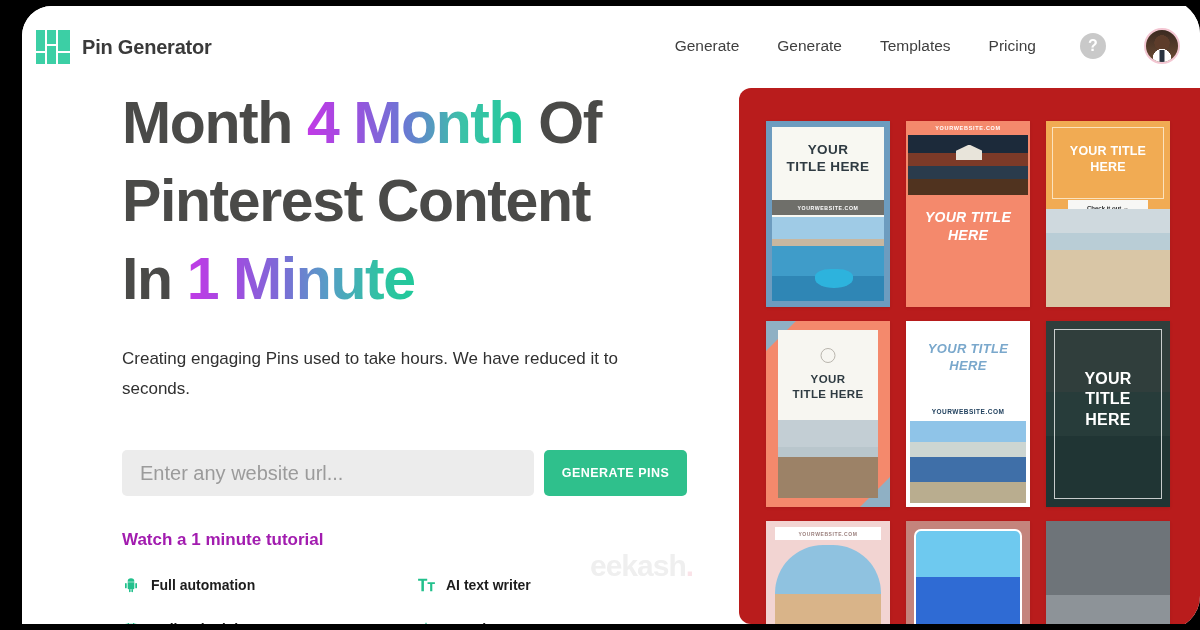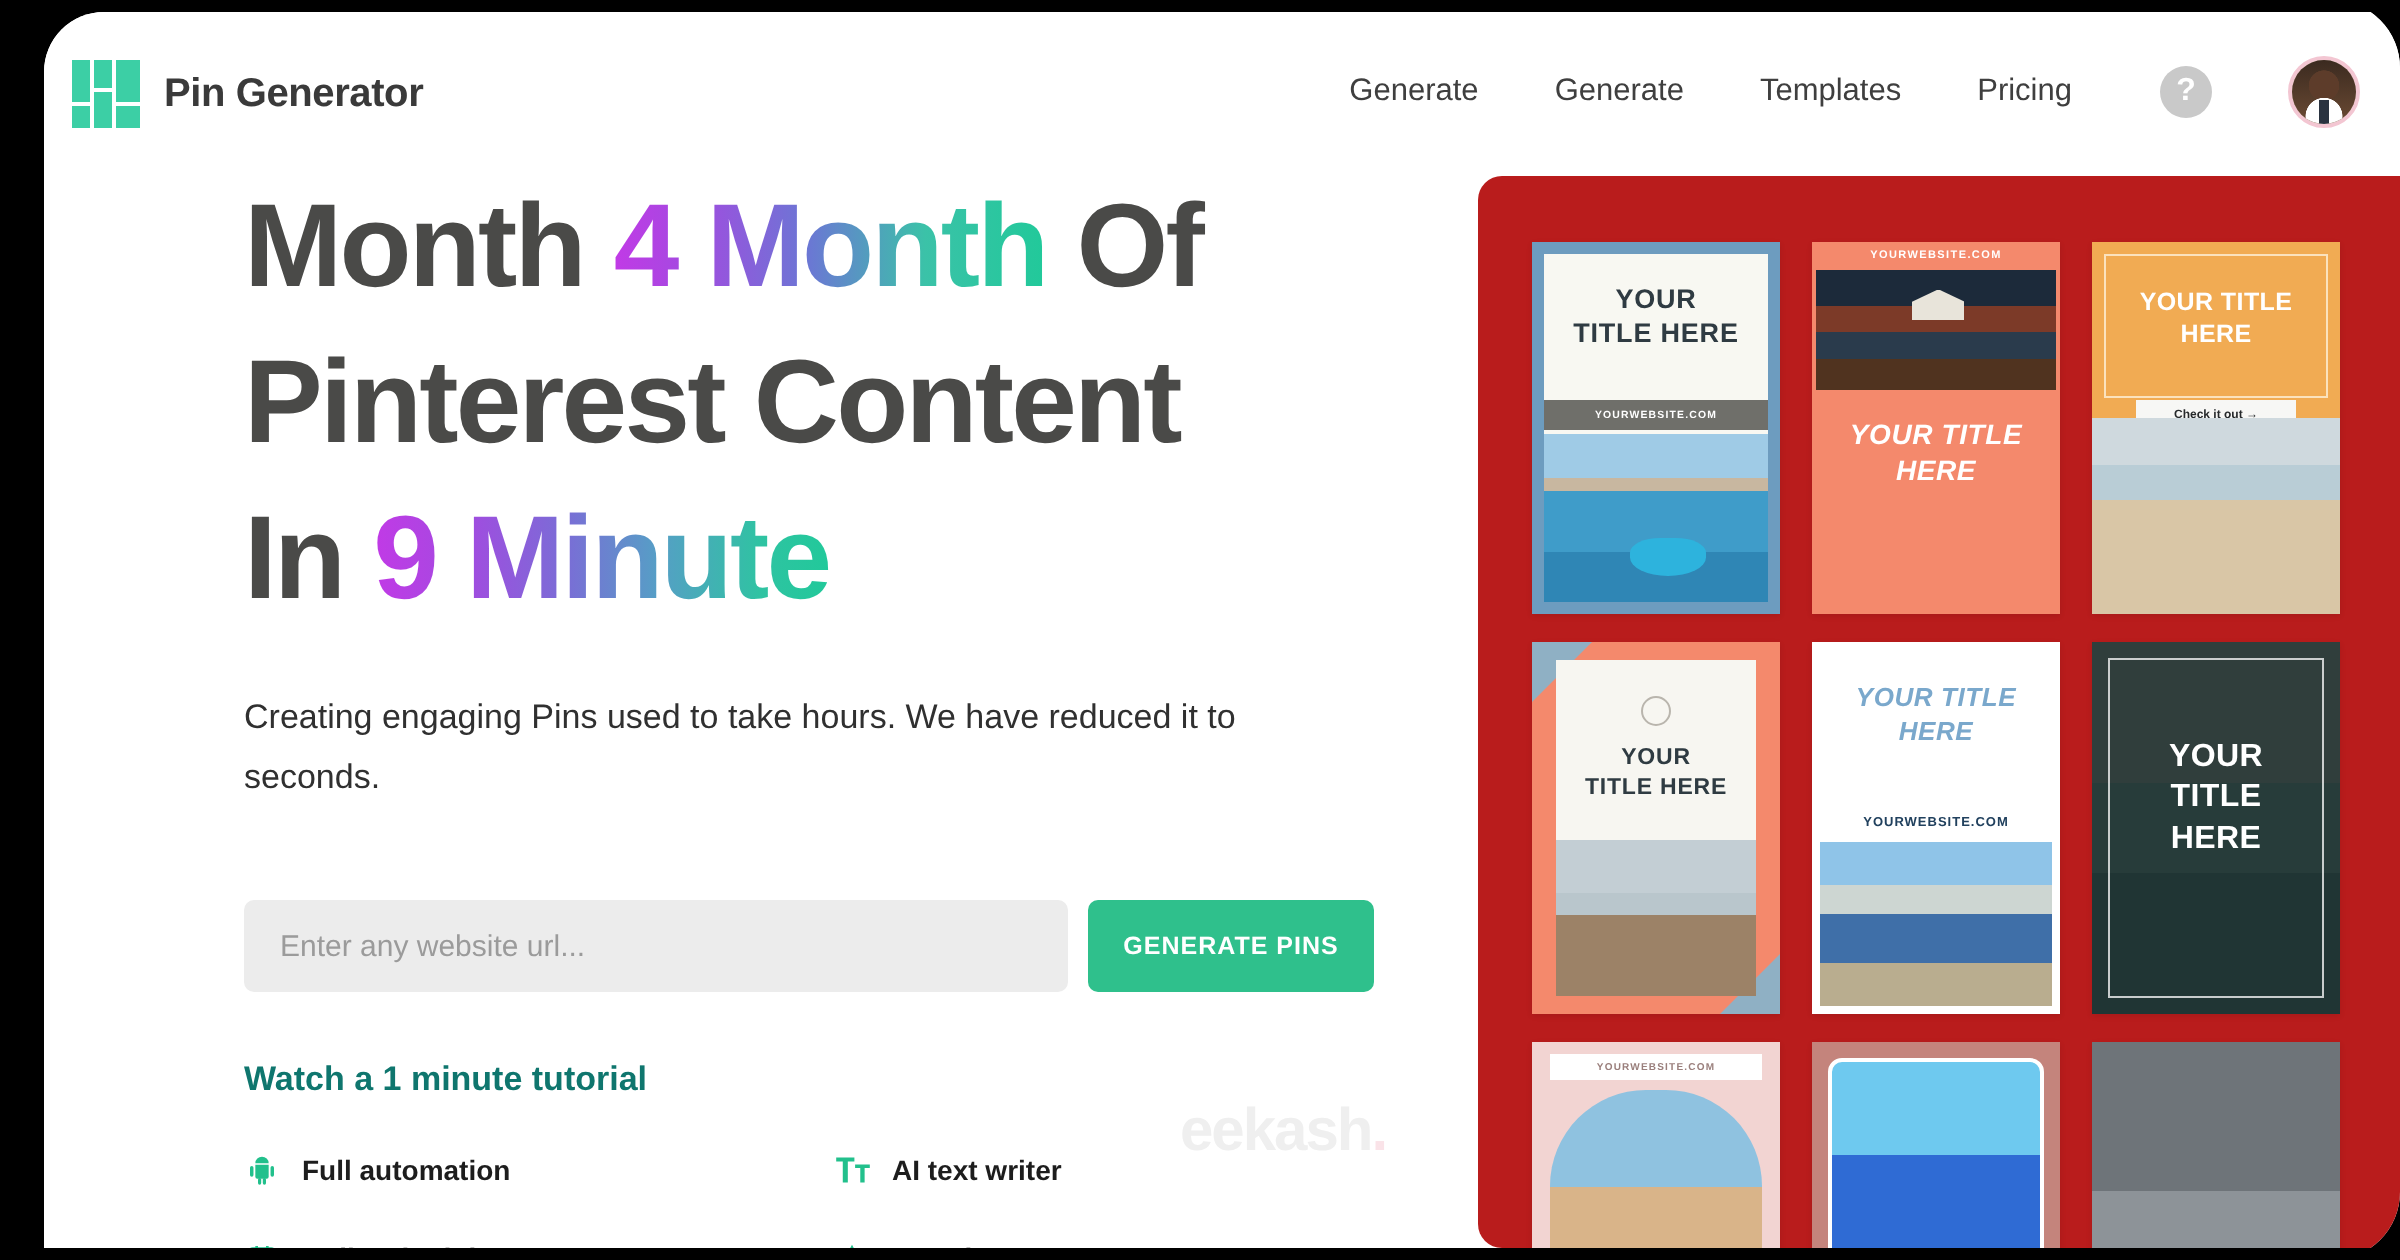--- a/index.html
+++ b/index.html
@@ -161,21 +161,21 @@
     align-items: stretch;
     gap: 10px;
   }
   .url-input {
     width: 412px;
     height: 46px;
     background: #ececec;
     border: none;
     border-radius: 5px;
     padding: 0 18px;
-    font-size: 15px;
+    font-size: 20px;
     color: #7f1d1d;
     font-family: "Liberation Sans", sans-serif;
     outline: none;
   }
   .url-input::placeholder { color: #9b9b9b; }
   .generate-btn {
     width: 143px;
     height: 46px;
     background: #2fc08c;
     border: none;
@@ -186,21 +186,21 @@
     letter-spacing: 0.5px;
     cursor: pointer;
     font-family: "Liberation Sans", sans-serif;
   }
 
   .tutorial-link {
     display: inline-block;
     margin-top: 34px;
     font-size: 17px;
     font-weight: bold;
-    color: #0f766e;
+    color: #a21caf;
     text-decoration: none;
     cursor: pointer;
   }
 
   .features {
     margin-top: 26px;
     display: grid;
     grid-template-columns: 295px 295px;
     row-gap: 26px;
   }
@@ -425,21 +425,21 @@
           <div class="face"></div>
           <div class="tie"></div>
         </div>
       </div>
     </div>
 
     <div class="hero-left">
       <h1 class="headline">
         <span>Month </span><span class="grad-month">4 Month</span><span> Of</span><br>
         <span>Pinterest Content</span><br>
-        <span>In </span><span class="grad-minute">9 Minute</span>
+        <span>In </span><span class="grad-minute">1 Minute</span>
       </h1>
 
       <p class="subhead">Creating engaging Pins used to take hours. We have reduced it to seconds.</p>
 
       <div class="form-row">
         <input class="url-input" type="text" placeholder="Enter any website url..." style="">
         <button class="generate-btn">GENERATE PINS</button>
       </div>
 
       <a class="tutorial-link">Watch a 1 minute tutorial</a>

